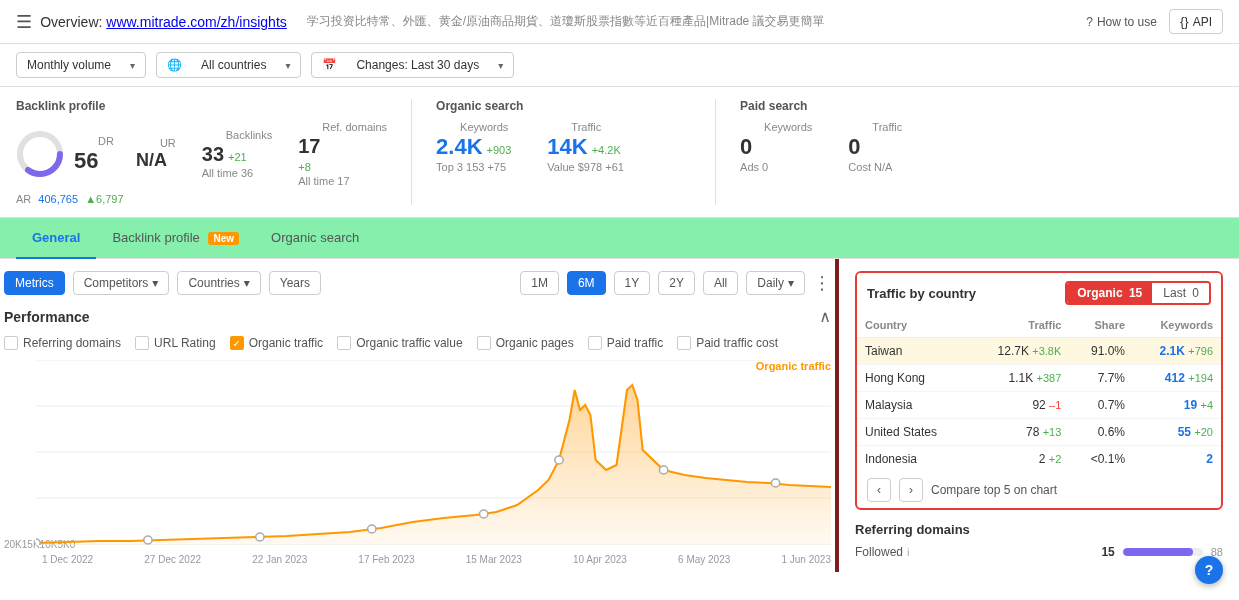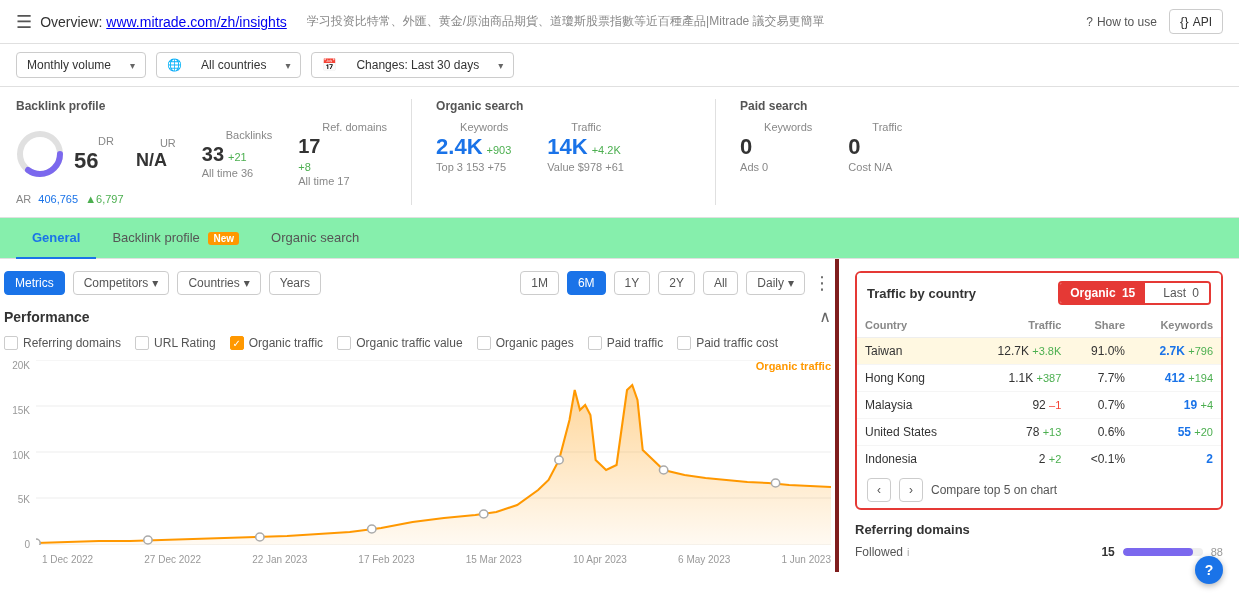--- a/index.html
+++ b/index.html
@@ -108,21 +108,21 @@
 
     
     .chart-x-labels {
       display: flex; justify-content: space-between; margin-top: 4px;
       font-size: 10px; color: #999; padding: 0 0px; gap: 16px;
     }
 
     
     .right-panel { width: 400px; padding: 12px 16px; }
     .tbc-title { font-size: 13px; font-weight: 700; color: #333; }
-    .tbc-tabs { display: flex; gap: 8px; border: 2px solid #e53935; border-radius: 4px; overflow: hidden; }
+    .tbc-tabs { display: flex; gap: 1px; border: 2px solid #e53935; border-radius: 4px; overflow: hidden; }
     .tbc-tab {
       padding: 3px 10px; font-size: 12px; cursor: pointer; background: #fff; color: #555;
     }
     .tbc-tab.active { background: #e53935; color: #fff; font-weight: 600; }
 
     
     .tbc-section { border: 2px solid #e53935; border-radius: 6px; padding: 0; overflow: hidden; margin-bottom: 12px; }
     .tbc-table { width: 100%; border-collapse: collapse; }
     .tbc-table th {
       text-align: left; font-size: 11px; color: #888; padding: 6px 8px;
@@ -350,21 +350,21 @@
       <label class="check-item">
         <div class="check-box"></div>
         <span>Paid traffic cost</span>
       </label>
     </div>
 
     <div class="chart-area" style="position:relative;">
       <div class="chart-label-right">Organic traffic</div>
       <div style="display:flex;height:190px;">
 
-        <div style="display:flex;flex-direction:column;justify-content:space-between;align-items:flex-end;padding-right:6px;font-size:10px;color:#999;width:32px;">
+        <div style="display:flex;flex-direction:row;justify-content:space-between;align-items:flex-end;padding-right:6px;font-size:10px;color:#999;width:32px;">
           <span>20K</span>
           <span>15K</span>
           <span>10K</span>
           <span>5K</span>
           <span>0</span>
         </div>
 
         <div style="flex:1;position:relative;">
           <svg width="100%" height="185" viewBox="0 0 760 185" preserveAspectRatio="none">
 
@@ -436,21 +436,21 @@
           </tr>
         </thead>
         <tbody id="tbc-tbody">
         <tr class="highlighted">
       <td>Taiwan</td>
       <td class="right">
         12.7K <span class="delta-green">+3.8K</span>
       </td>
       <td class="right">91.0%</td>
       <td class="right">
-        <span class="keywords-blue">2.7K</span>
+        <span class="keywords-blue">2.1K</span>
         <span class="delta-green">+796</span>
       </td>
     </tr>
             <tr>
       <td>Hong Kong</td>
       <td class="right">
         1.1K <span class="delta-green">+387</span>
       </td>
       <td class="right">7.7%</td>
       <td class="right">

